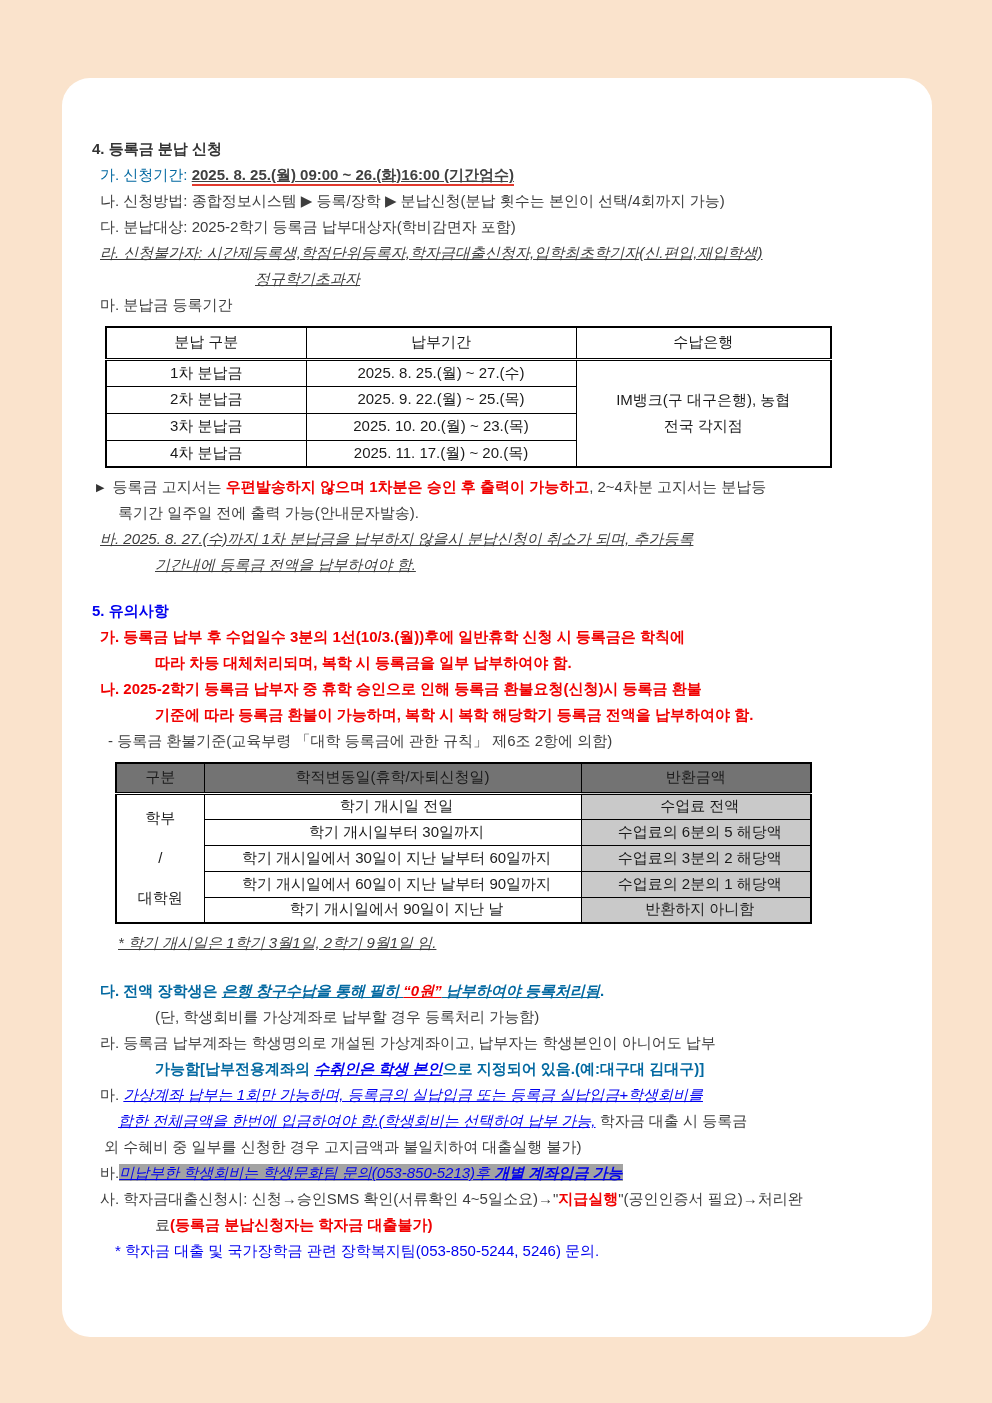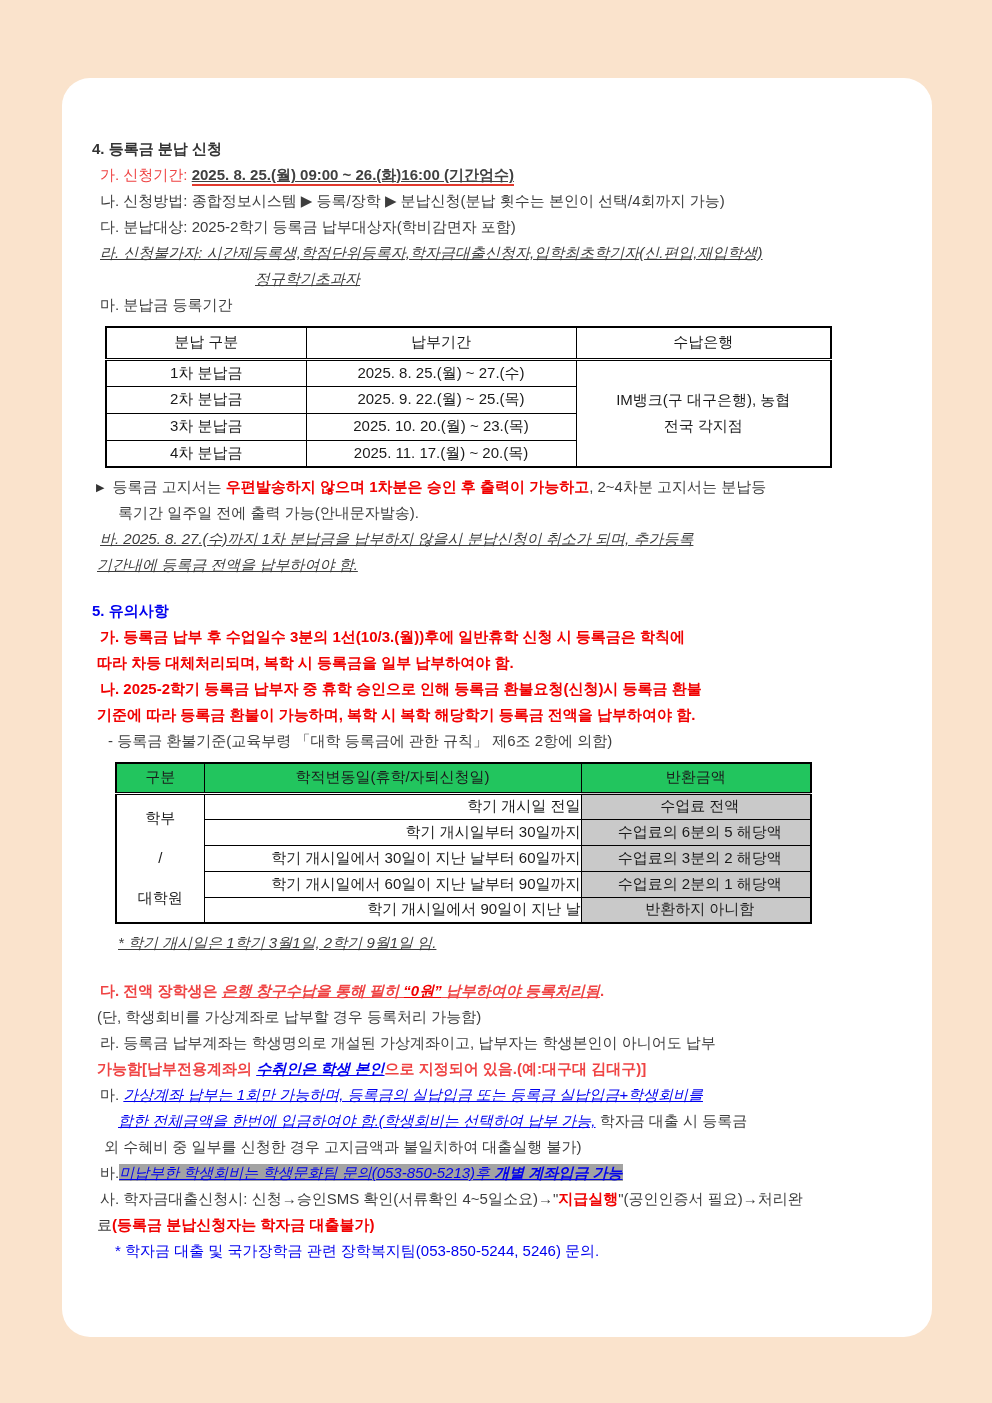--- a/index.html
+++ b/index.html
@@ -15,30 +15,30 @@
     width:870px; height:1259px;
     background:#FFFFFF; border-radius:28px;
     padding-top:58px;
     overflow:hidden;
   }
   .line {
     font-size:15px; line-height:26px; height:26px;
     color:#3d3d3d; white-space:nowrap;
   }
   .b  { font-weight:bold; }
-  .blk{ color:#ef4444; }
+  .blk{ color:#0369a1; }
   .red{ color:#f00000; font-weight:bold; }
   .blue{ color:#0000EE; }
   .bluebold{ color:#0000EE; font-weight:bold; }
   .u  { text-decoration:underline;font-style:italic; }
   .hl { background:#a3a3a3; }
   .title4 { padding-left:30px; font-weight:bold; color:#333; }
   .title5 { padding-left:30px; font-weight:bold; color:#0000EE; }
   .item { padding-left:38px; }
-  .cont { padding-left:35px; }
+  .cont { padding-left:93px; }
   .cont2{ padding-left:56px; }
   .cont3{ padding-left:42px; }
   .indent-big { padding-left:193px; }
   .refund { padding-left:46px; }
   .star { padding-left:56px; }
   .star2{ padding-left:53px; }
   .bullet-line { padding-left:34px; }
   .bullet-glyph { font-size:11px; color:#333; margin-right:8px; vertical-align:1px; }
   .date-span {
     color:#404040; font-weight:bold;
@@ -52,24 +52,24 @@
   th { border-bottom:3px double #000; font-weight:normal; }
 
   .tbl1 { margin:8px 0 6px 43px; }
   .tbl1 th { height:32px; text-align:center; }
   .tbl1 td { height:27px; text-align:center; }
   .tbl1 .c1 { width:200px; } .tbl1 .c2 { width:270px; } .tbl1 .c3 { width:255px; }
   .bank-cell div { line-height:26px; }
   .bank-cell { text-align:center; }
 
   .tbl2 { margin:8px 0 6px 53px; }
-  .tbl2 th { height:30px; text-align:center; background:#22c55e; }
+  .tbl2 th { height:30px; text-align:center; background:#737373; }
   .tbl2 td { height:26px; }
   .tbl2 .c1 { width:88px; } .tbl2 .c2 { width:377px; } .tbl2 .c3 { width:230px; }
-  .tbl2 td.chg { text-align:right; padding-left:8px;margin-top:20px; }
+  .tbl2 td.chg { text-align:center; padding-left:8px;margin-top:20px; }
   .tbl2 td.amt { text-align:center; padding-left:8px; background:#C9C9C9; }
   .grp-cell { text-align:center; vertical-align:middle; }
   .grp-cell div { line-height:40px; } .gap20 { height:20px; } .gap22 { height:22px; }
 </style>
 </head>
 <body>
 
 <div class="card">
 
   <div class="line title4">4. 등록금 분납 신청</div>

